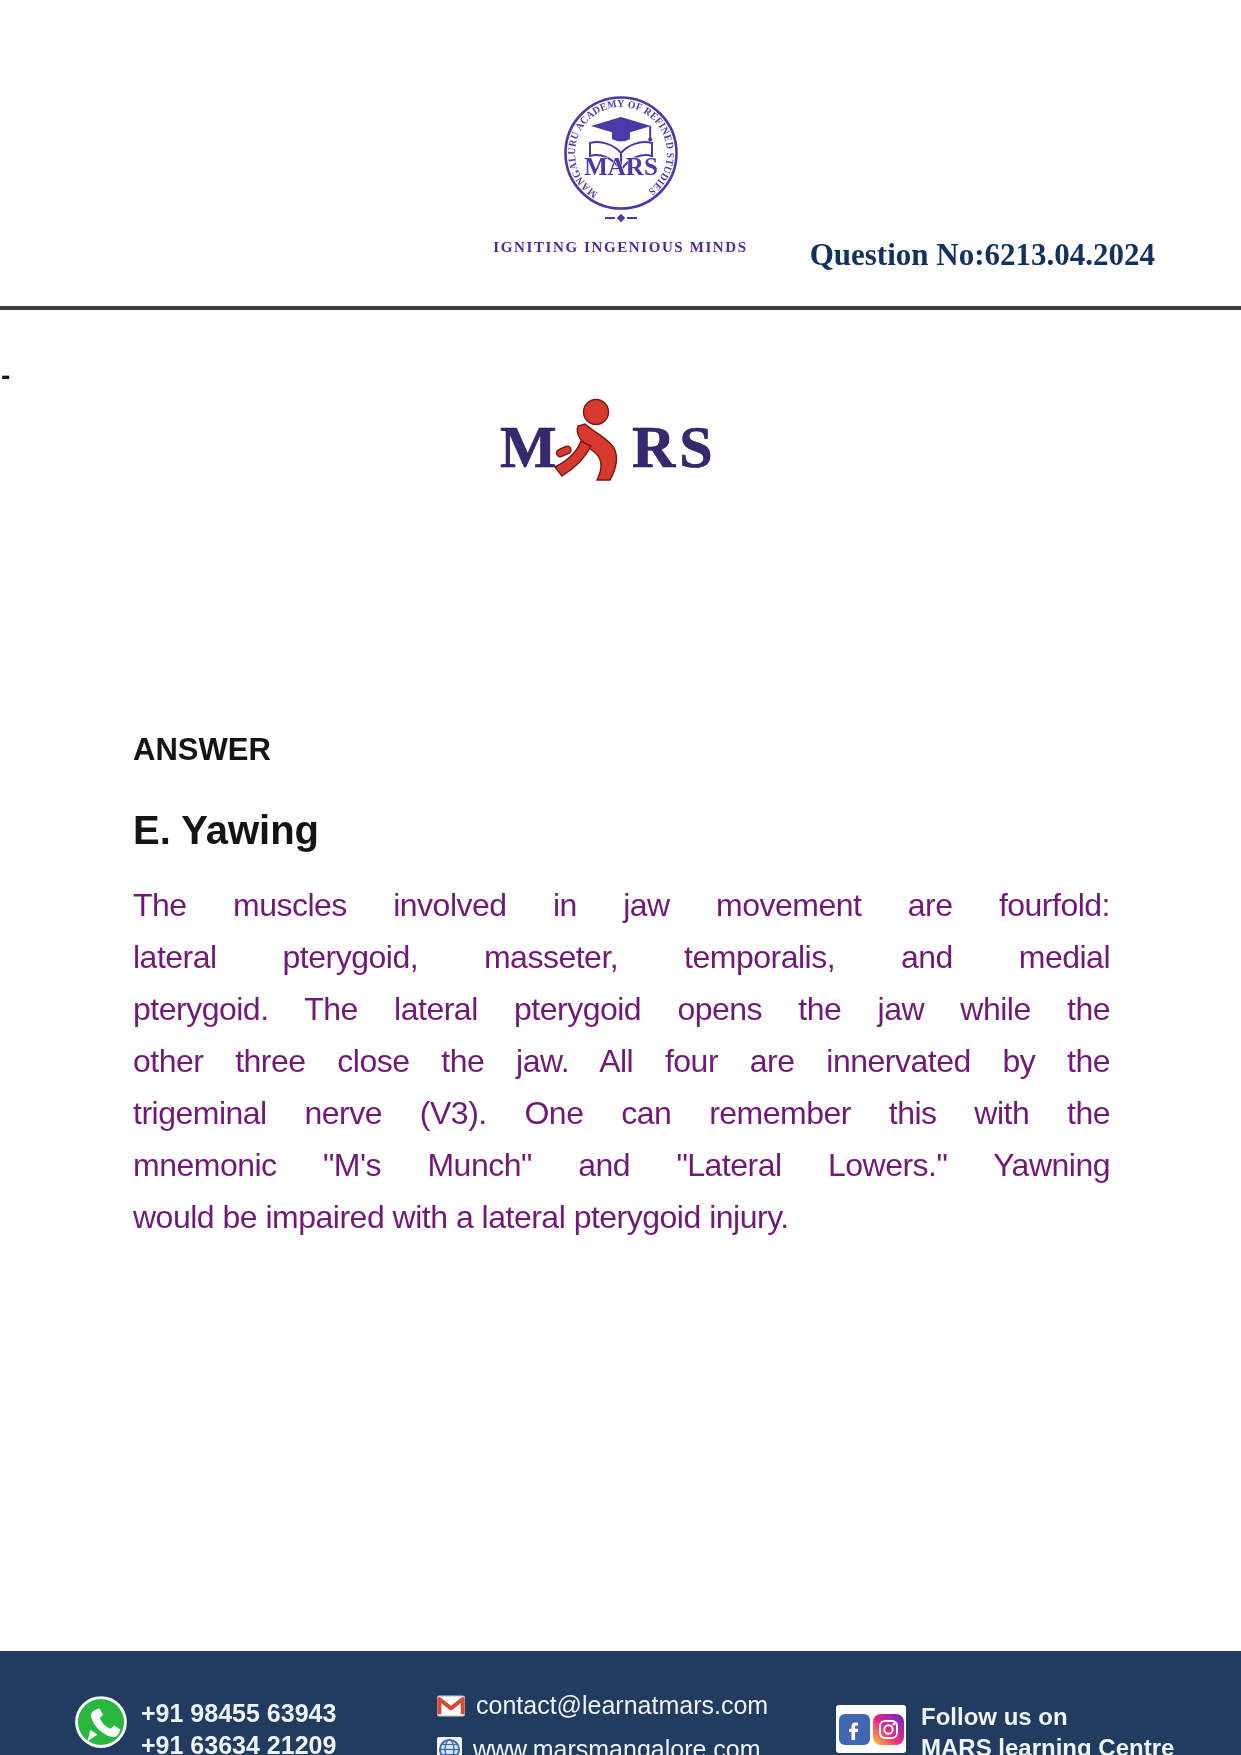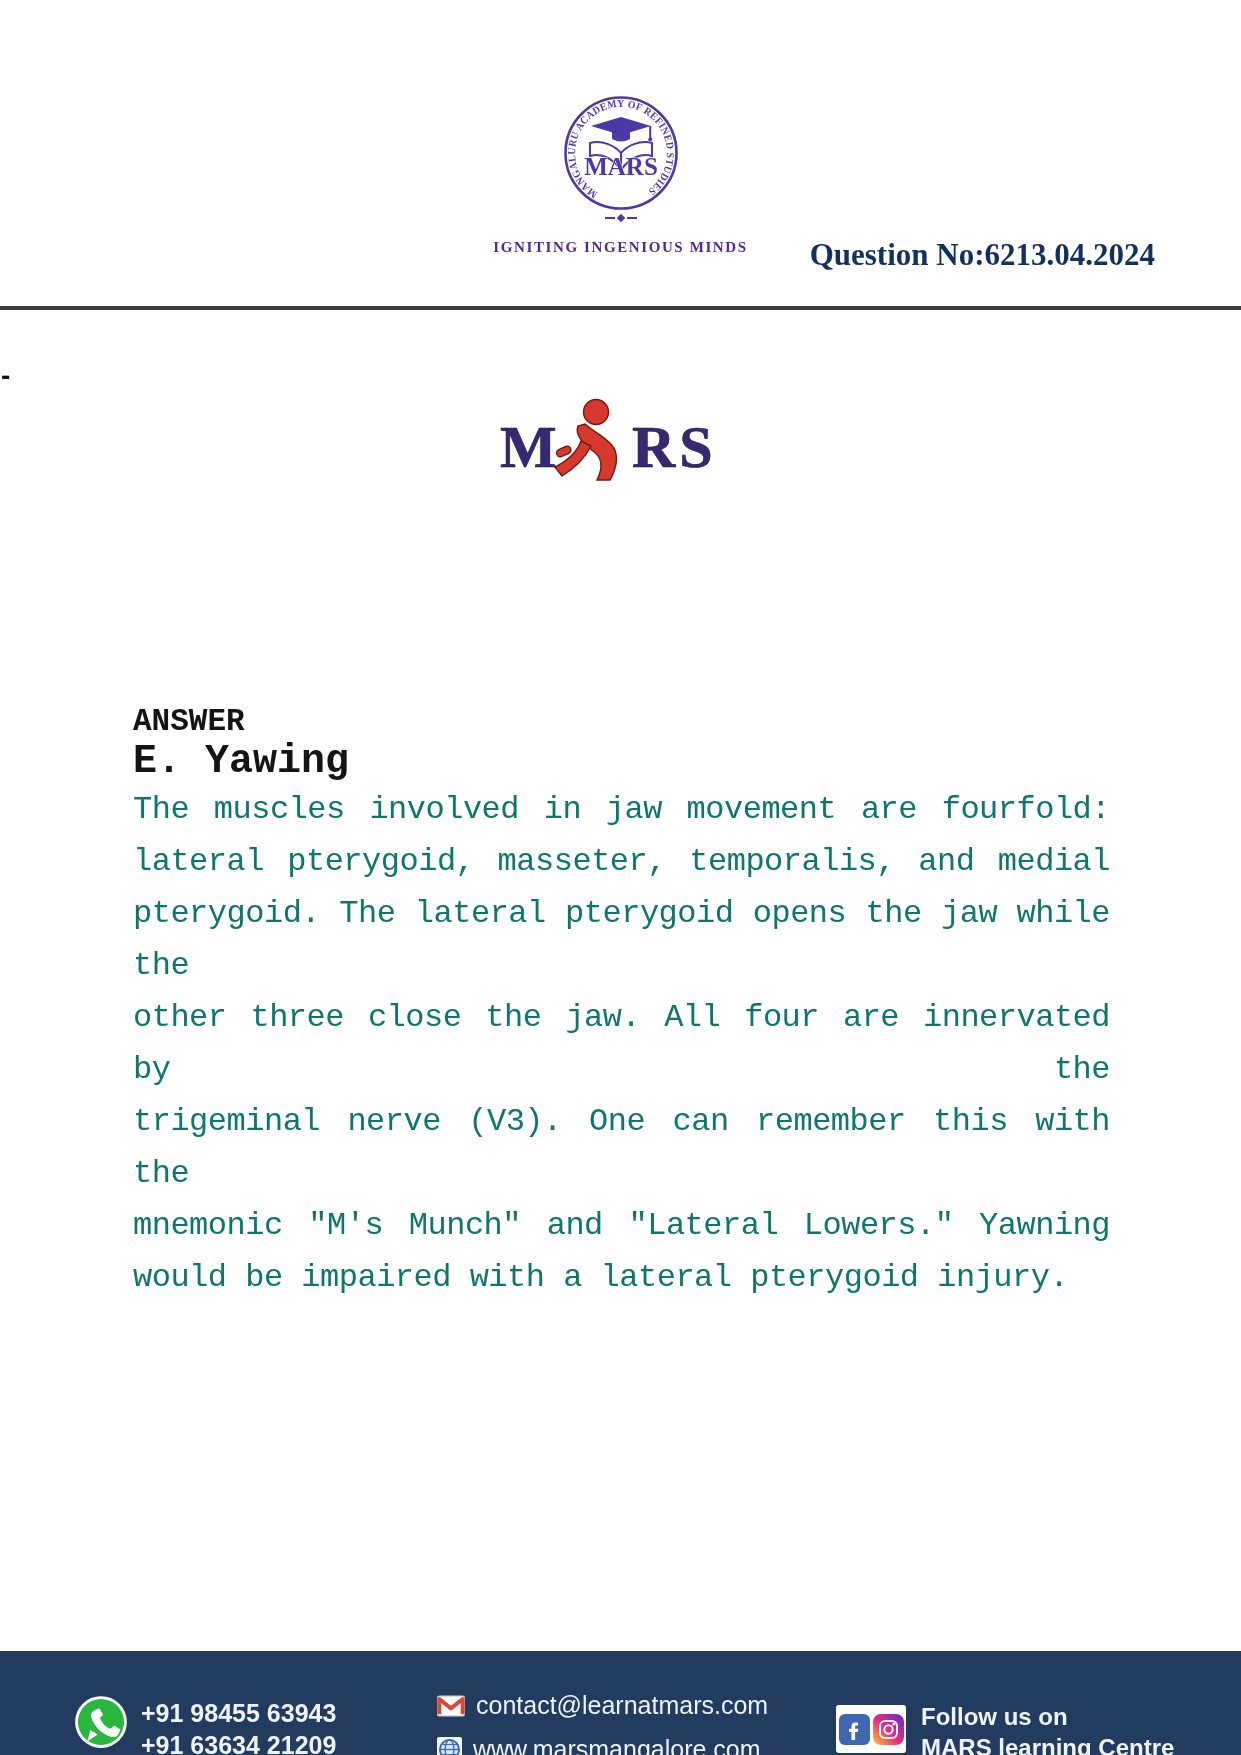--- a/index.html
+++ b/index.html
@@ -26,24 +26,24 @@
     font-family:"Liberation Serif","DejaVu Serif",serif; font-weight:bold;
     font-size:31px; color:var(--navy-heading);
   }
   .rule { position:absolute; top:306px; left:0; width:100%; height:4px; background:var(--rule-gray); }
   .stray-dash { position:absolute; top:360px; left:1px; font-size:28px; font-weight:bold; color:#111; }
   
   .wordmark-wrap { position:absolute; top:396px; left:0; right:0; display:flex; justify-content:center; }
   .wordmark-letter { font-family:"Liberation Serif","DejaVu Serif",serif; font-weight:bold; font-size:60px;
     fill:var(--logo-indigo); stroke:#1d1548; stroke-width:.6px; }
   
-  .answer { position:absolute; left:133px; width:977px; top:704px; color:#141414;font-family:Liberation Mono, monospace; }
+  .answer { position:absolute; left:133px; width:977px; top:732px; color:#141414; }
   .answer-heading { font-size:31px; font-weight:bold; letter-spacing:0; }
-  .answer-choice { font-size:40px; font-weight:bold; }
-  .explanation { font-size:32px; letter-spacing:-0.5px; line-height:52px; color:#0f766e; }
+  .answer-choice { margin-top:40px; font-size:40px; font-weight:bold; }
+  .explanation { margin-top:26px; font-size:32px; letter-spacing:-0.5px; line-height:52px; color:#701a75; }
   .line { text-align:justify; text-align-last:justify; }
   .line.last { text-align-last:left; }
   
   .footer { position:absolute; left:0; bottom:0; width:100%; height:104px; background:var(--footer-bg); color:var(--footer-text); }
   .wa-icon { position:absolute; left:74px; top:44px; width:54px; height:54px; }
   .phones { position:absolute; left:141px; top:46px; font-weight:bold; font-size:25px; line-height:32px; }
   .contact-row { position:absolute; display:flex; align-items:center; gap:11px; font-size:25px; }
   .row-email { left:437px; top:40px; }
   .row-web { left:437px; top:84px; }
   .social-box { position:absolute; left:836px; top:54px; width:70px; height:48px; background:#fff; border-radius:3px;

